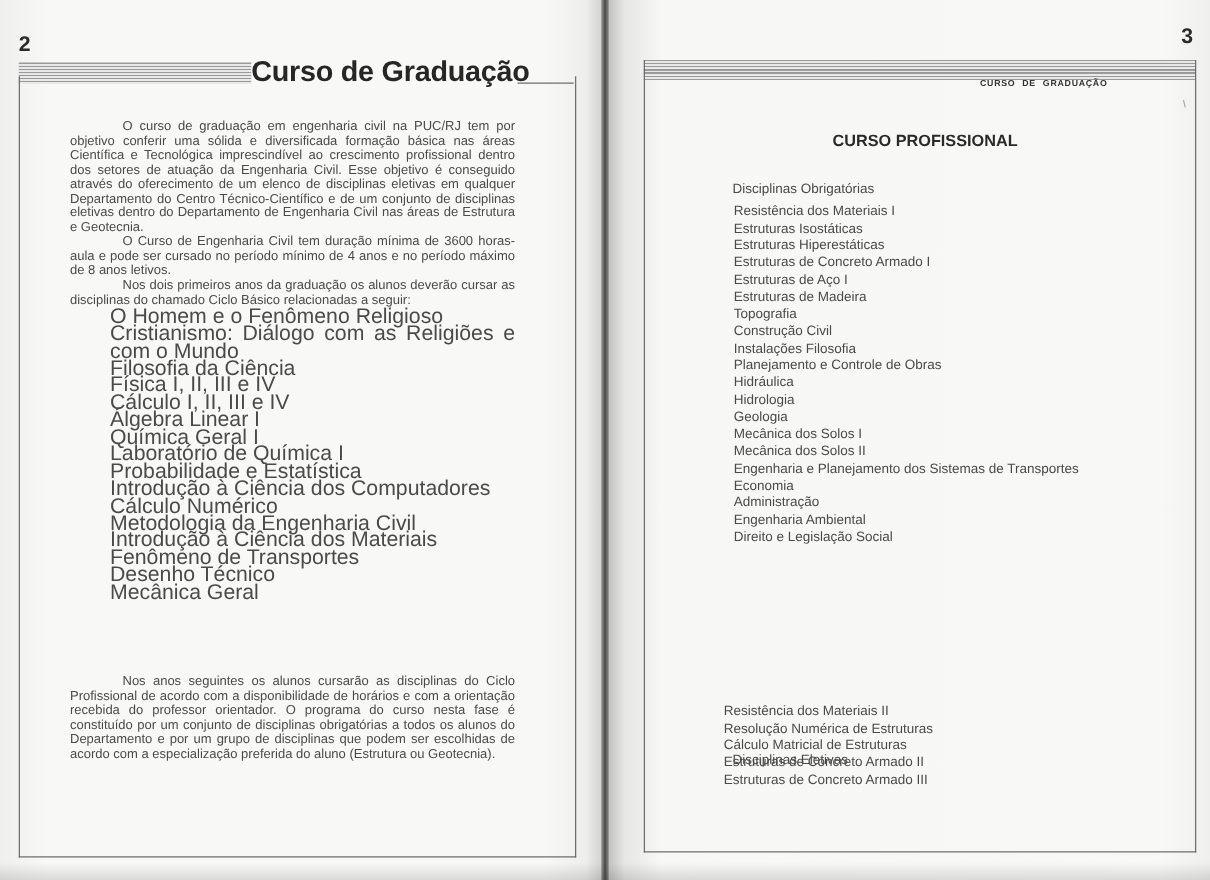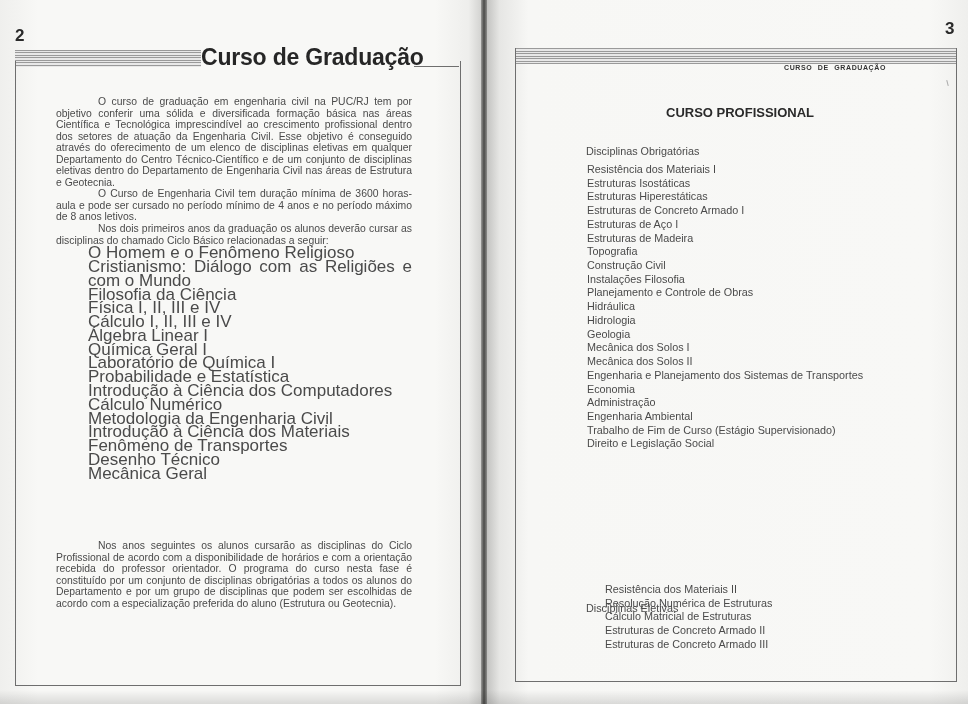--- a/index.html
+++ b/index.html
@@ -70,21 +70,21 @@
   .sub-heading {
     position: absolute; color: #4a4a4a; font-size: 10.8px;
   }
   .oblig-heading { left: 101px; top: 145px; }
   .elect-heading { left: 101px; top: 554px; margin-top: 48px; }
   .course-list {
     position: absolute; list-style: none; margin: 0; padding: 0;
     color: #4a4a4a; font-size: 10.8px; line-height: 13.72px;
   }
   .oblig-list { left: 102px; top: 163px; }
-  .elect-list { left: 120px; top: 563px; margin-top: 20px; }
+  .elect-list { left: 94px; top: 563px; }
   .tick-mark {
     position: absolute; left: 462px; top: 80px; width: 1px; height: 6px; background: #aaa; transform: rotate(-15deg);
   }
 </style>
 </head>
 <body>
 
 <div class="page page-left">
   <div class="page-number pn-left">2</div>
   <div class="stripes stripes-left"></div>
@@ -143,21 +143,20 @@
     <li>Planejamento e Controle de Obras</li>
     <li>Hidráulica</li>
     <li>Hidrologia</li>
     <li>Geologia</li>
     <li>Mecânica dos Solos I</li>
     <li>Mecânica dos Solos II</li>
     <li>Engenharia e Planejamento dos Sistemas de Transportes</li>
     <li>Economia</li>
     <li>Administração</li>
     <li>Engenharia Ambiental</li>
-    <li>Trabalho de Fim de Curso (Estágio Supervisionado)</li>
     <li>Direito e Legislação Social</li>
   </ul>
 
   <div class="sub-heading elect-heading">Disciplinas Eletivas</div>
   <ul class="course-list elect-list">
     <li>Resistência dos Materiais II</li>
     <li>Resolução Numérica de Estruturas</li>
     <li>Cálculo Matricial de Estruturas</li>
     <li>Estruturas de Concreto Armado II</li>
     <li>Estruturas de Concreto Armado III</li>

